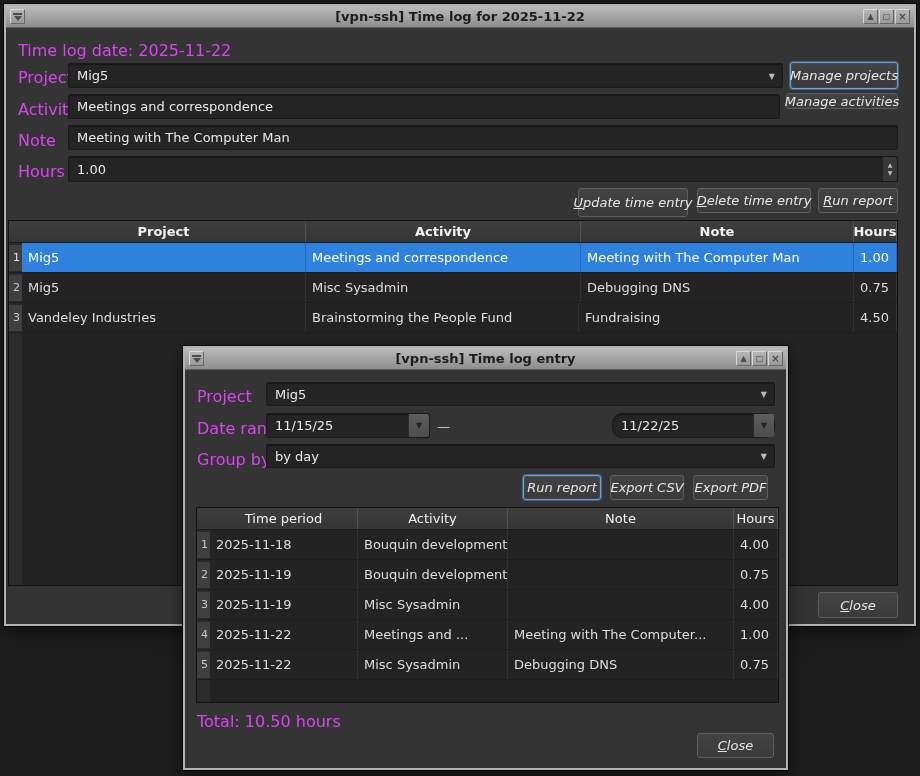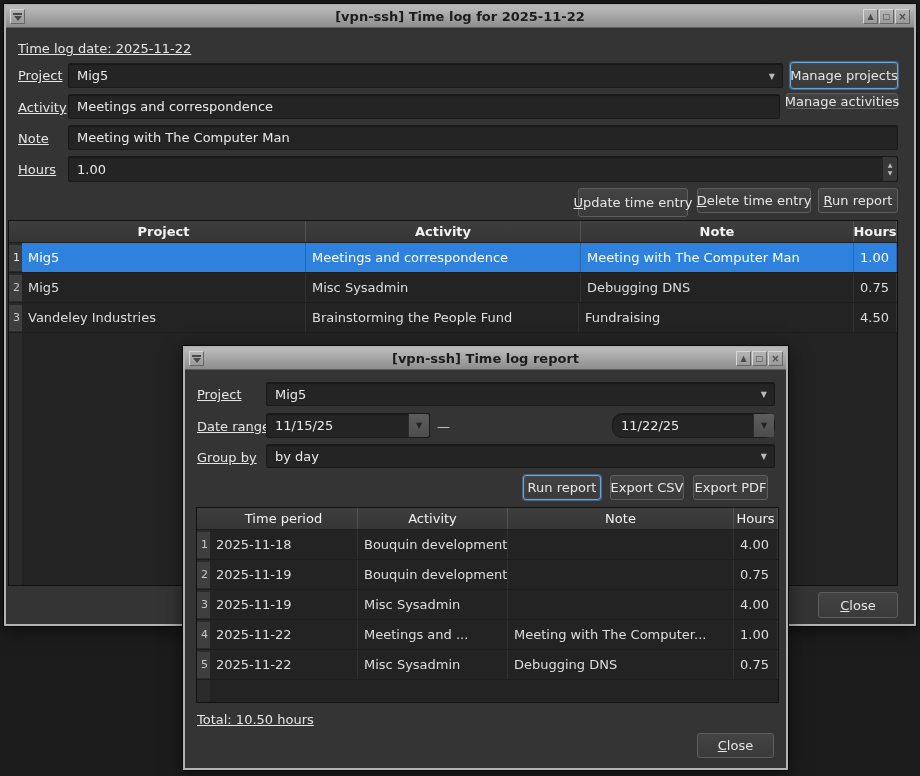--- a/index.html
+++ b/index.html
@@ -17,34 +17,34 @@
   .tb-right { position:absolute; top:3px; display:flex; gap:1px; }
   .main-window .tb-right { right:4px; }
   .dialog-window .tb-right { right:3px; }
   .tb-glyph { font-size:8px; line-height:8px; color:#4a4a4a; font-weight:bold; }
   .menu-glyph { display:block; }
   .menu-glyph .mbar { display:block; width:9px; height:2px; background:#4a4a4a; margin:0 auto; }
   .menu-glyph .mtri { display:block; width:0; height:0; margin:1px auto 0; border-left:4px solid transparent; border-right:4px solid transparent; border-top:5px solid #4a4a4a; }
   .win-body { position:absolute; left:0; right:0; bottom:0; top:23px; }
 
   
-  .lbl { position:absolute; font-size:13px; color:#e5e5e5; white-space:nowrap;text-decoration:underline; }
+  .lbl { position:absolute; font-size:16px; color:#d946ef; white-space:nowrap; }
   .entry, .combo, .spin { position:absolute; background:#242424; border:1px solid #1a1a1a; border-radius:2px;
       color:#e9e9e9; font-size:13px; padding:0 8px; display:flex; align-items:center; box-shadow:inset 0 1px 1px rgba(0,0,0,.35); cursor:text; }
   .combo { cursor:pointer; }
   .combo .arrow { position:absolute; right:7px; top:50%; transform:translateY(-50%); font-size:8px; color:#b9b9b9; }
   .combo.datecombo { padding-right:36px; }
   .combo.datecombo .arrowbtn { position:absolute; right:0; top:0; bottom:0; width:21px; background:linear-gradient(#5d5d5d,#4d4d4d);
       border-left:1px solid #2c2c2c; border-radius:0 2px 2px 0; display:flex; align-items:center; justify-content:center; cursor:pointer; }
   .combo.datecombo .arrowbtn span { font-size:8px; color:#222; }
   .spin .spinbtns { position:absolute; right:0; top:0; bottom:0; width:15px; background:#383838; border-left:1px solid #242424;
       display:flex; flex-direction:column; align-items:center; justify-content:center; border-radius:0 2px 2px 0; cursor:pointer; }
   .spin .spinbtns span { font-size:6px; line-height:8px; color:#bdbdbd; }
   .btn { position:absolute; background:linear-gradient(#434343,#3a3a3a); border:1px solid #5e5e5e; border-radius:3px;
-      color:#e6e6e6; font-size:13px; display:flex; align-items:center; justify-content:center; cursor:pointer; white-space:nowrap; }
+      color:#e6e6e6; font-size:13px; display:flex; align-items:center; justify-content:center; cursor:pointer; white-space:nowrap;font-style:italic; }
   .btn.focused { border:1px solid #68a3da; box-shadow:0 0 0 1px rgba(84,146,204,.55), inset 0 0 2px rgba(104,163,218,.4); }
   u { text-decoration:underline; }
   .dash { position:absolute; font-size:13px; color:#cfcfcf; }
 
   
   .tbl { position:absolute; background:#232323; border:1px solid #111; overflow:hidden; }
   .gutter-strip { position:absolute; left:0; top:0; bottom:0; width:13px; background:#2b2b2b; }
   .trow { position:relative; display:flex; width:100%; height:30px; align-items:stretch; }
   .trow.thead { height:22px; background:linear-gradient(#3e3e3e,#353535); border-bottom:1px solid #1d1d1d; }
   .tcell { display:flex; align-items:center; padding:0 6px; font-size:13px; color:#dedede; border-right:1px solid #323232; overflow:hidden; white-space:nowrap; }
@@ -182,21 +182,21 @@
   </div>
 
   <div class="window dialog-window" style="left:183px; top:346px; width:605px; height:424px; z-index:10;">
     <div class="titlebar">
       <span class="tb-btn tb-left">
         <span class="menu-glyph">
             <i class="mbar"></i>
             <i class="mtri"></i>
           </span>
       </span>
-      <span class="tb-title">[vpn-ssh] Time log report</span>
+      <span class="tb-title">[vpn-ssh] Time log entry</span>
       <span class="tb-right">
         <span class="tb-btn">
             <span class="tb-glyph">▲</span>
           </span>
         <span class="tb-btn">
             <span class="tb-glyph">□</span>
           </span>
         <span class="tb-btn">
             <span class="tb-glyph" style="font-size:10px;">×</span>
           </span>

